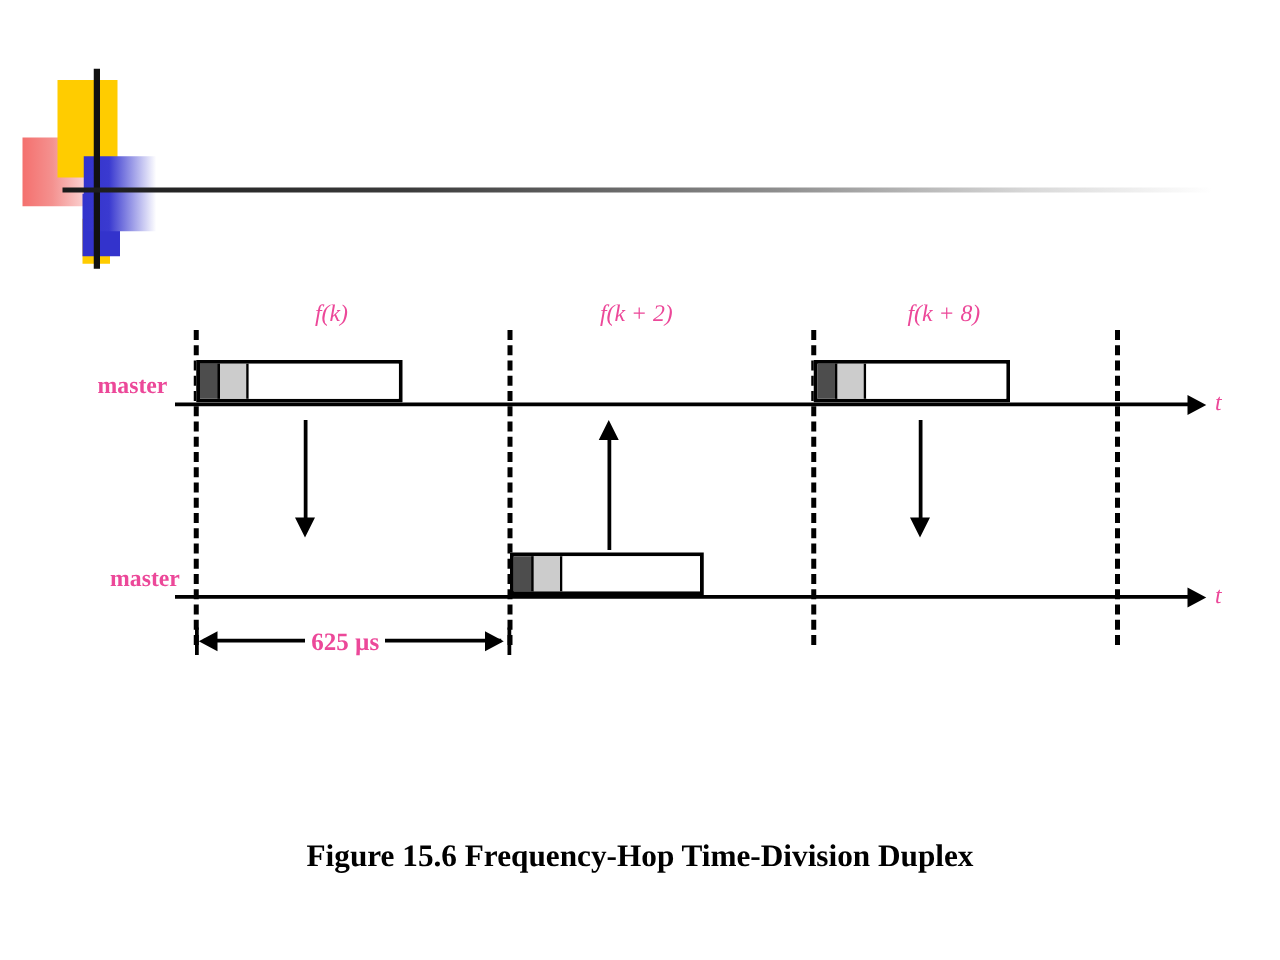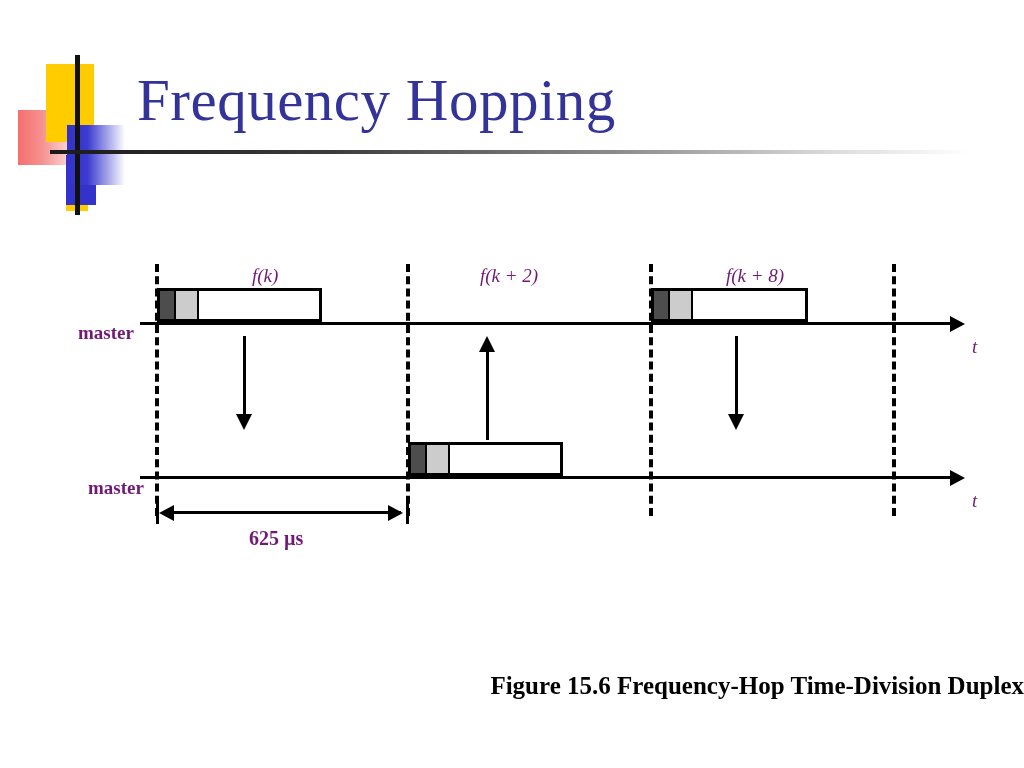--- a/index.html
+++ b/index.html
@@ -29,21 +29,21 @@
   #title-rule{position:absolute;left:50px;top:150px;width:920px;height:4px;
     background:linear-gradient(90deg,#1a1a1a 0%,#3b3b3b 30%,#8d8d8d 62%,#d8d8d8 84%,#ffffff 100%);}
 
   #slide-title{position:absolute;left:137px;top:66px;
     font-family:"Liberation Serif", serif;
     font-size:59px;color:#333399;letter-spacing:0.5px;white-space:nowrap;}
 
   
   #figure{position:absolute;left:0;top:0;width:1024px;height:768px;}
 
-  .fig-text{position:absolute;color:#701a75;white-space:nowrap;margin-top:24px;}
+  .fig-text{position:absolute;color:#ec4899;white-space:nowrap;}
   .row-label{font-family:"Liberation Serif", serif;font-weight:bold;font-size:19px;}
   .freq-label{font-family:"Liberation Serif", serif;font-style:italic;font-size:19px;}
   .axis-t{font-family:"Liberation Serif", serif;font-style:italic;font-size:19px;}
   .dim-label{font-family:"Liberation Serif", serif;font-weight:bold;font-size:20px;
              background:#ffffff;padding:0 5px;}
 
   .axis-line{position:absolute;height:3px;background:#000;}
   .dashed-line{position:absolute;width:0;border-left:4px dashed #000;}
 
   .packet{position:absolute;height:34px;border:3px solid #000;box-sizing:border-box;
@@ -57,40 +57,39 @@
     border-left:8px solid transparent;border-right:8px solid transparent;border-top:16px solid #000;}
   .arrow-head-up{position:absolute;width:0;height:0;
     border-left:8px solid transparent;border-right:8px solid transparent;border-bottom:16px solid #000;}
   .arrow-head-right{position:absolute;width:0;height:0;
     border-top:8px solid transparent;border-bottom:8px solid transparent;border-left:15px solid #000;}
   .arrow-head-left{position:absolute;width:0;height:0;
     border-top:8px solid transparent;border-bottom:8px solid transparent;border-right:15px solid #000;}
 
   .dim-tick{position:absolute;width:3px;background:#000;}
 
-  #fig-caption{position:absolute;left:0;top:672px;width:1024px;text-align:right;
+  #fig-caption{position:absolute;left:0;top:672px;width:1024px;text-align:center;
     font-family:"Liberation Serif", serif;font-weight:bold;font-size:25px;color:#000;}
 </style>
 </head>
 <body>
 
 <div id="slide-header">
 
   <div id="title-logo">
     <div class="logo-sq logo-red"></div>
     <div class="logo-sq logo-yellow"></div>
     <div class="logo-sq logo-yellow2"></div>
     <div class="logo-sq logo-blue2"></div>
     <div class="logo-sq logo-blue"></div>
     <div class="logo-sq logo-vline"></div>
   </div>
 
   <div id="title-rule"></div>
 
-  <div id="slide-title">Frequency Hopping</div>
 </div>
 
 <div id="figure">
 
   <div class="fig-text freq-label" style="left:252px;top:241px;">f(k)</div>
   <div class="fig-text freq-label" style="left:480px;top:241px;">f(k + 2)</div>
   <div class="fig-text freq-label" style="left:726px;top:241px;">f(k + 8)</div>
 
   <div class="dashed-line" style="left:155px;top:264px;height:252px;"></div>
   <div class="dashed-line" style="left:406px;top:264px;height:252px;"></div>

